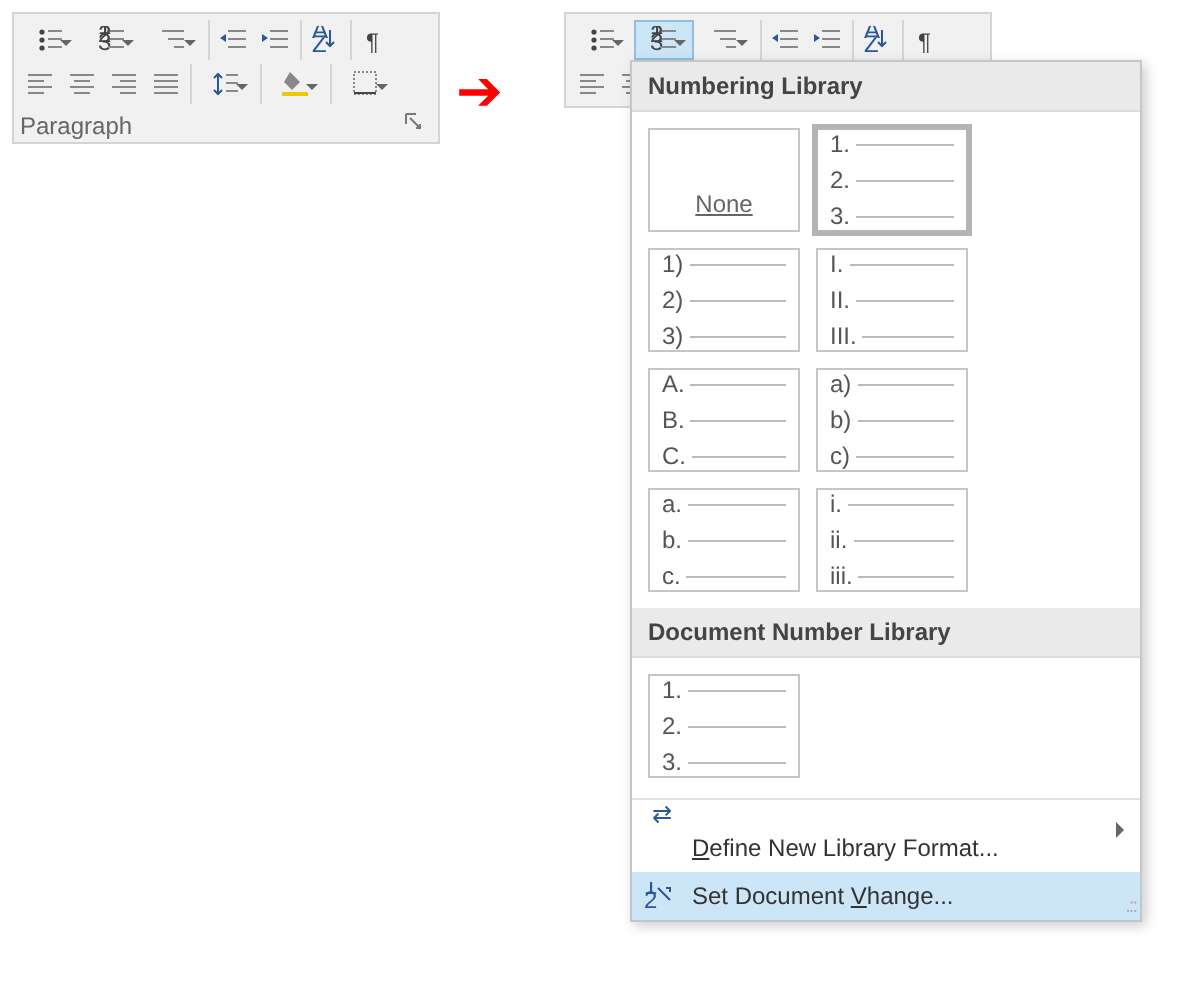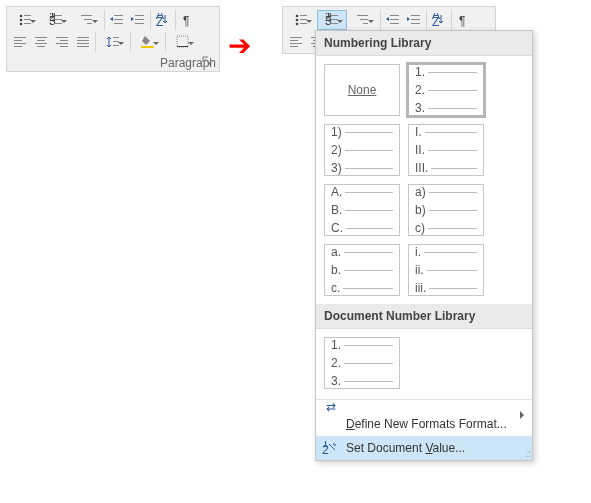--- a/index.html
+++ b/index.html
@@ -19,53 +19,53 @@
     color: #444; position: relative;
   }
   .rbtn.split { width: 30px; }
   .rbtn.split::after {
     content: ""; position:absolute; right:3px; top:9px;
     border-left:3px solid transparent; border-right:3px solid transparent; border-top:3px solid #666;
   }
   .sep { width: 1px; height: 20px; background: #d4d4d4; margin: 0 1px; }
   .rbtn.active { background:#cde6f7; border:1px solid #92c0e0;}
   .group-label {
-    text-align: right; color: #666; font-size: 11px;
+    text-align: left; color: #666; font-size: 11px;
     border-top: 1px solid transparent; padding: 2px 0 1px; position:relative;
   }
   .group-label .dialog-launch {
     position: absolute; right: 2px; top: 0; width: 14px; height:14px;
     display:flex;align-items:center;justify-content:center; color:#666; font-size:9px;
   }
   
   .big-arrow {
     position: absolute; left: 228px; top: 32px; color: #ff0000; font-size: 28px;
     line-height: 1;
   }
   
   .dropdown {
-    position: absolute; left: 315px; top: 30px; width: 218px;
+    position: absolute; left: 315px; top: 30px; width: 256px;
     background: #fff; border: 1px solid #c6c6c6;
     box-shadow: 2px 2px 6px rgba(0,0,0,.2);
   }
   .dd-header {
     background: #eaeaea; padding: 5px 8px; font-weight: 600; color:#444;
     border-bottom: 1px solid #dcdcdc;
   }
   .gallery {
     display: flex; flex-wrap: wrap; gap: 8px; padding: 8px;
   }
   .thumb {
     width: 76px; height: 52px; border: 1px solid #c6c6c6; background:#fff;
     padding: 6px 6px; display:flex; flex-direction:column; justify-content:center; gap:4px;
     font-size: 10px; color:#555;
   }
   .thumb .line { display:flex; align-items:center; gap:3px; }
   .thumb .line .dash { flex:1; height:1px; background:#bbb; }
-  .thumb.none { align-items:center; justify-content:center; color:#666; font-size:12px;text-decoration:underline;}
+  .thumb.none { align-items:center; justify-content:flex-end; color:#666; font-size:12px;text-decoration:underline;}
   .thumb.selected { outline: 3px solid #b5b5b5; outline-offset:-1px; }
   .dd-sep { height:1px; background:#e1e1e1; margin:2px 0; }
   .dd-item {
     display:flex; align-items:center; gap:8px;
     padding: 5px 8px 5px 30px; color:#333; position:relative;
   }
   .dd-item .ico { position:absolute; left:6px; width:18px; text-align:center; color:#2a579a; }
   .dd-item.submenu::after {
     content:""; position:absolute; right:8px; top:9px;
     border-top:4px solid transparent; border-bottom:4px solid transparent; border-left:4px solid #666;
@@ -411,26 +411,26 @@
           <span>3.</span>
           <span class="dash"></span>
         </div>
     </div>
   </div>
   <div class="dd-sep"></div>
   <div class="dd-item submenu">
     <span class="ico">⇄</span>
   </div>
   <div class="dd-item">
-    <span><span></span><span class="ul">D</span><span>efine New Formats Format...</span></span>
+    <span><span></span><span class="ul">D</span><span>efine New Library Format...</span></span>
   </div>
   <div class="dd-item highlight">
     <span class="ico">
       <svg width="14" height="14">
           <text x="0" y="6" font-size="6" fill="#2a579a">1</text>
           <text x="0" y="13" font-size="6" fill="#2a579a">2</text>
           <path d="M7 3 l6 6 M11 3 l2 0 l0 2" stroke="#2a579a" fill="none"></path>
         </svg>
     </span>
-    <span><span>Set Document </span><span class="ul">V</span><span>alue...</span></span>
+    <span><span>Set Document </span><span class="ul">V</span><span>hange...</span></span>
   </div>
   <div class="resize-grip">.::</div>
 </div>
 
 </body></html>

